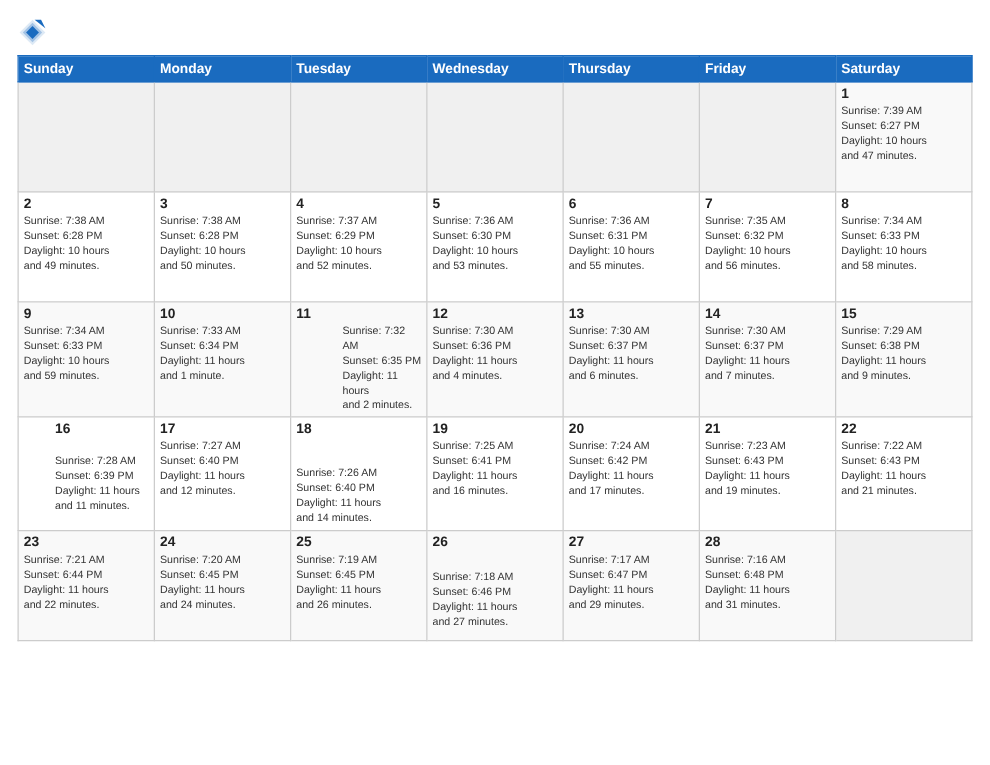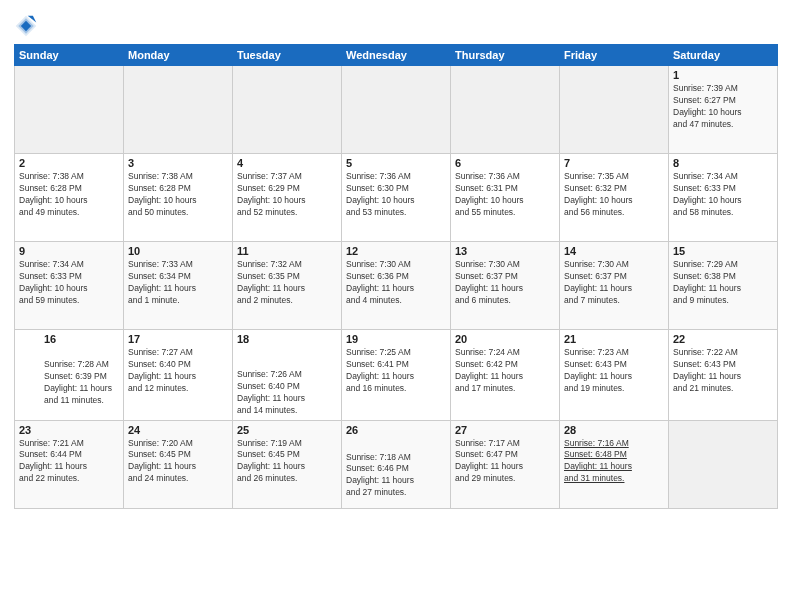--- a/index.html
+++ b/index.html
@@ -219,21 +219,21 @@
           </td>
           <td style="background: rgb(249, 249, 249);">
             <span class="day-num">10</span>
             <div class="day-info" style="white-space: pre-line;">Sunrise: 7:33 AM
 Sunset: 6:34 PM
 Daylight: 11 hours
 and 1 minute.</div>
           </td>
           <td style="background: rgb(249, 249, 249);">
             <span class="day-num">11</span>
-            <div class="day-info" style="white-space: pre-line;">Sunrise: 7:32 AM
+            <div class="day-info" style="white-space: pre-line; margin-left: 37px;">Sunrise: 7:32 AM
 Sunset: 6:35 PM
 Daylight: 11 hours
 and 2 minutes.</div>
           </td>
           <td style="background: rgb(249, 249, 249);">
             <span class="day-num">12</span>
             <div class="day-info" style="white-space: pre-line;">Sunrise: 7:30 AM
 Sunset: 6:36 PM
 Daylight: 11 hours
 and 4 minutes.</div>
@@ -342,21 +342,21 @@
           </td>
           <td style="background: rgb(249, 249, 249);">
             <span class="day-num">27</span>
             <div class="day-info" style="white-space: pre-line;">Sunrise: 7:17 AM
 Sunset: 6:47 PM
 Daylight: 11 hours
 and 29 minutes.</div>
           </td>
           <td style="background: rgb(249, 249, 249);">
             <span class="day-num">28</span>
-            <div class="day-info" style="white-space: pre-line; text-decoration: underline;">Sunrise: 7:16 AM
+            <div class="day-info" style="white-space: pre-line;">Sunrise: 7:16 AM
 Sunset: 6:48 PM
 Daylight: 11 hours
 and 31 minutes.</div>
           </td>
           <td class="empty-cell"></td>
         </tr>
       </tbody>
   </table>
 </div>
 

